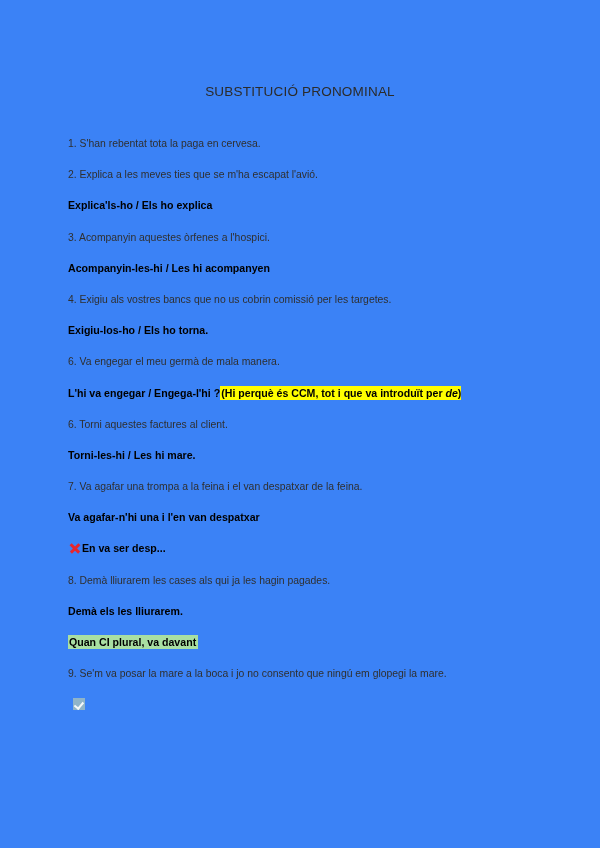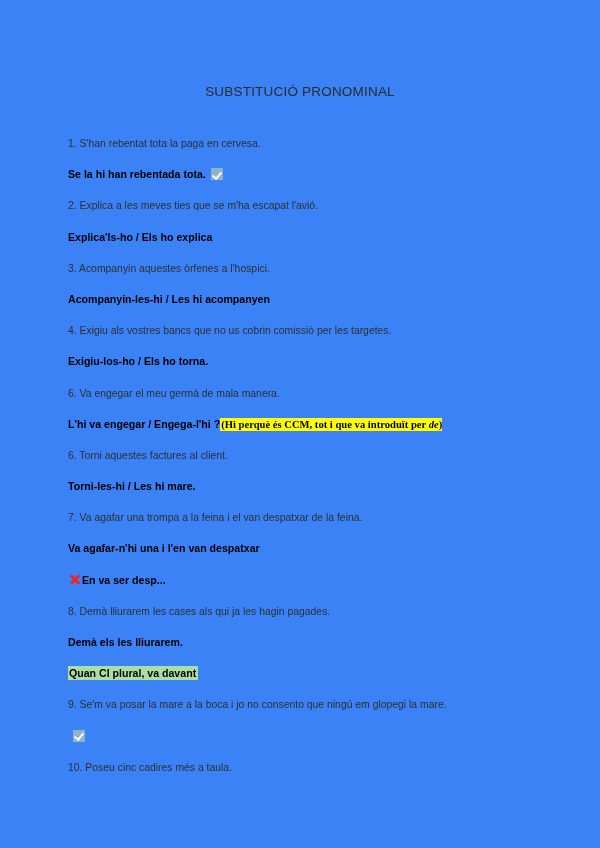--- a/index.html
+++ b/index.html
@@ -52,21 +52,20 @@
   .line.answer {
     font-weight: 700;
     color: #000000;
     font-size: 10.6px;
   }
   .hl-yellow {
     background: #ffff00;
     color: #000000;
     font-weight: 700;
     padding: 1px 0 1px 1px;
-    font-family: Liberation Serif, serif;
   }
   .hl-green {
     background: #a9dfa2;
     color: #000000;
     font-weight: 700;
     padding: 1px 2px 1px 1px;
     text-align: center;
   }
   .check-icon {
     display: inline-block;
@@ -113,21 +112,20 @@
 </head>
 <body>
 
 <div class="page">
 
   <div class="doc-title">SUBSTITUCIÓ PRONOMINAL</div>
 
   <div class="content">
 
     <div class="line prompt">1. S'han rebentat tota la paga en cervesa.</div>
-    <div class="line answer"><span>Se la hi han rebentada tota.</span><span class="check-icon"></span></div>
 
     <div class="line prompt">2. Explica a les meves ties que se m'ha escapat l'avió.</div>
     <div class="line answer">Explica'ls-ho / Els ho explica</div>
 
     <div class="line prompt">3. Acompanyin aquestes òrfenes a l'hospici.</div>
     <div class="line answer">Acompanyin-les-hi / Les hi acompanyen</div>
 
     <div class="line prompt">4. Exigiu als vostres bancs que no us cobrin comissió per les targetes.</div>
     <div class="line answer">Exigiu-los-ho / Els ho torna.</div>
 
@@ -141,16 +139,15 @@
     <div class="line answer">Va agafar-n'hi una i l'en van despatxar</div>
     <div class="line answer"><span class="x-icon"></span><span>En va ser desp...</span></div>
 
     <div class="line prompt">8. Demà lliurarem les cases als qui ja les hagin pagades.</div>
     <div class="line answer">Demà els les lliurarem.</div>
     <div class="line answer"><span class="hl-green">Quan CI plural, va davant</span></div>
 
     <div class="line prompt">9. Se'm va posar la mare a la boca i jo no consento que ningú em glopegi la mare.</div>
     <div class="line answer"><span class="check-icon"></span></div>
 
-    <div class="line prompt">10. Poseu cinc cadires més a taula.</div>
 
   </div>
 </div>
 
 </body></html>

